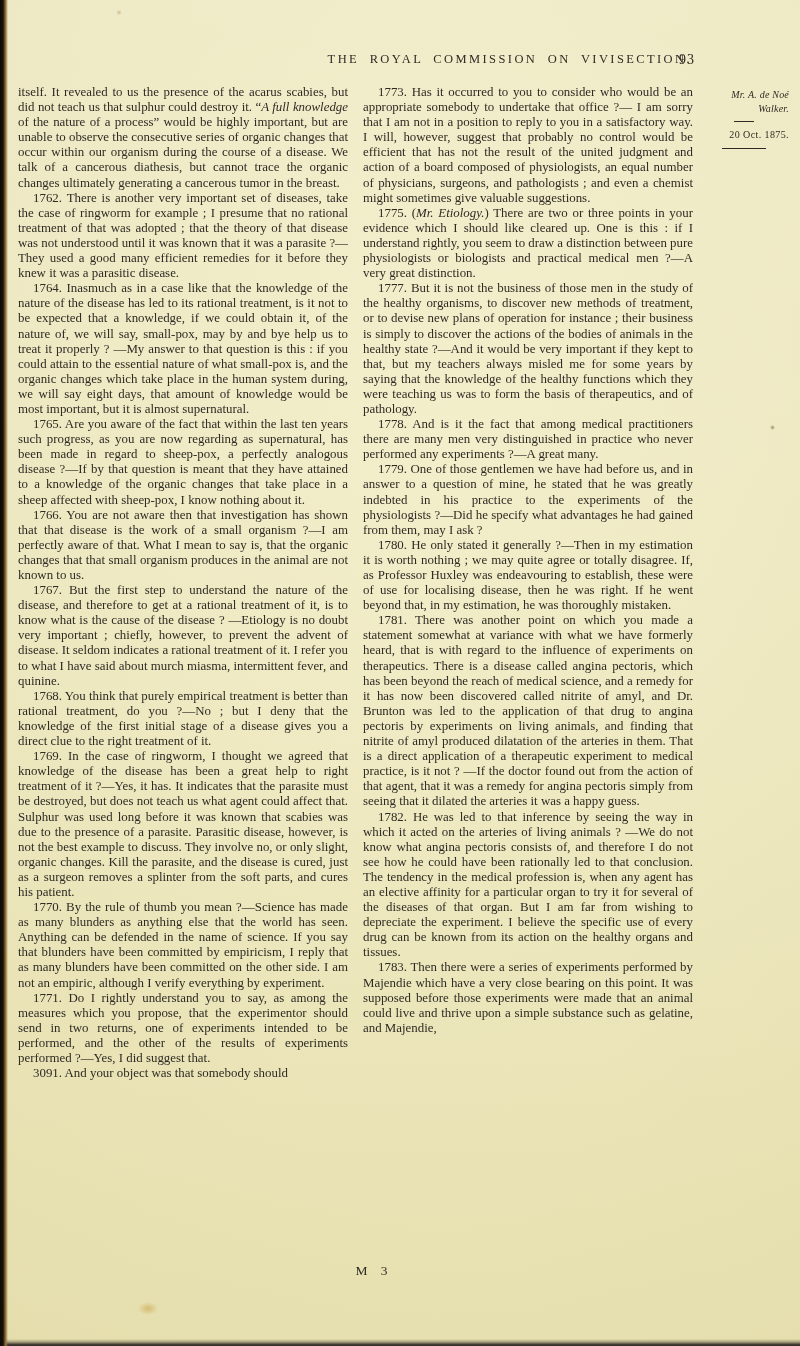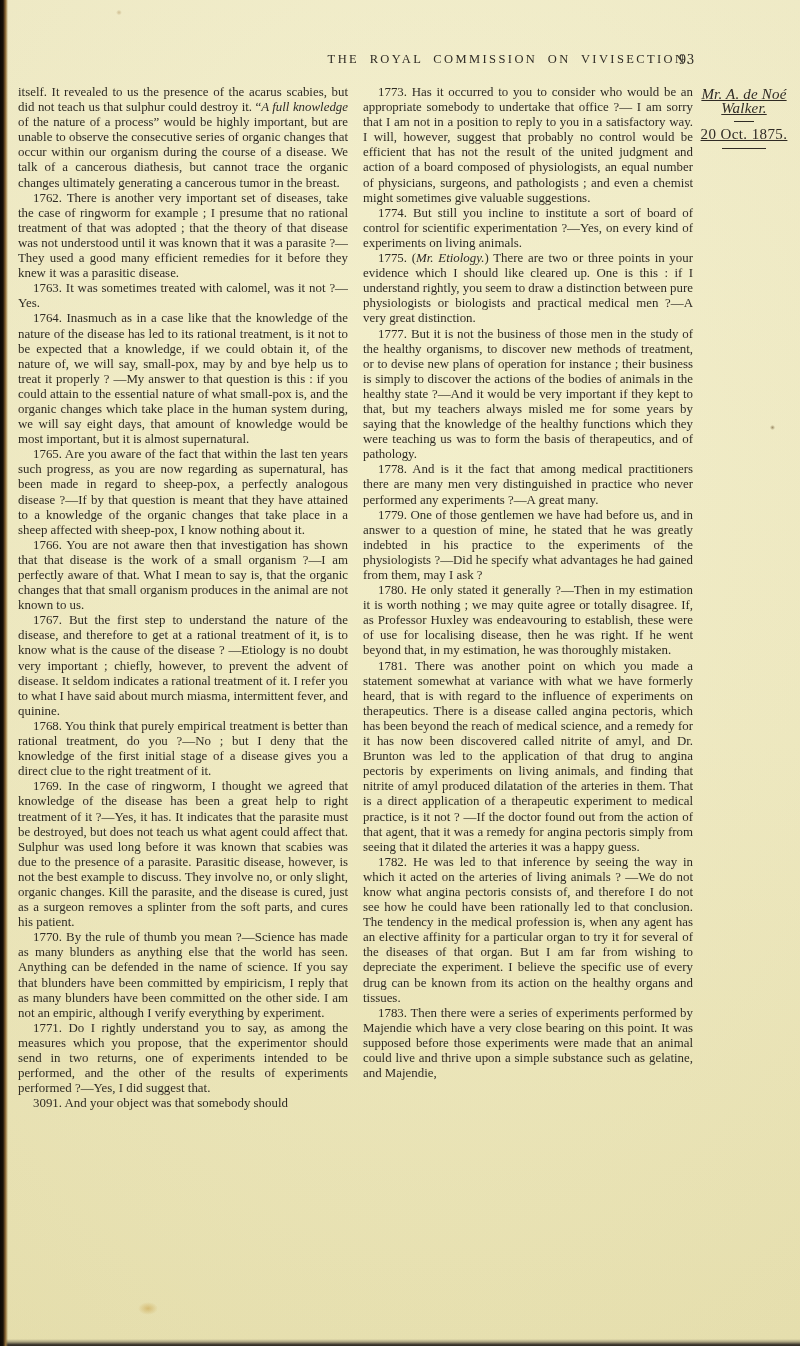--- a/index.html
+++ b/index.html
@@ -63,24 +63,23 @@
     font-size: 12.9px;
     line-height: 15.1px;
   }
   .para { margin: 0; text-align: justify; }
   .para.indent { text-indent: 15px; }
   .it { font-style: italic; margin-top: 21px; }
 
   
   .margin-notes {
     position: absolute; left: 699px; top: 88px; width: 90px;
-    text-align: center;
-    font-size: 15px;
+    text-align: right;
+    font-size: 10px;
     line-height: 13.6px;
-    text-decoration: underline;
   }
   .witness-name { font-style: italic; letter-spacing: 0.2px; }
   .mn-rule {
     border: 0; border-top: 1.4px solid var(--ink);
     margin: 6px auto 6px auto;
   }
   .mn-rule.short { width: 20px; }
   .mn-rule.long  { width: 44px; }
   .mn-date { font-style: normal; letter-spacing: 0.4px; }
 
@@ -120,47 +119,46 @@
   <div class="stain s3"></div>
 
   <div class="running-head">THE ROYAL COMMISSION ON VIVISECTION.</div>
 
   <div class="page-number">93</div>
 
   <div class="columns">
     <div class="col">
         <p class="para"><span>itself. It revealed to us the presence of the acarus scabies, but did not teach us that sulphur could destroy it. “</span><span class="it">A full knowledge</span><span> of the nature of a process” would be highly important, but are unable to observe the consecutive series of organic changes that occur within our organism during the course of a disease. We talk of a cancerous diathesis, but cannot trace the organic changes ultimately generating a cancerous tumor in the breast.</span></p>
         <p class="para indent"><span>1762. There is another very important set of diseases, take the case of ringworm for example&nbsp;; I presume that no rational treatment of that was adopted&nbsp;; that the theory of that disease was not understood until it was known that it was a parasite&nbsp;?—They used a good many efficient remedies for it before they knew it was a parasitic disease.</span></p>
-        <p class="para indent"><span>1763. It was sometimes treated with calomel, was it not&nbsp;?—Yes.</span></p>
         <p class="para indent"><span>1764. Inasmuch as in a case like that the knowledge of the nature of the disease has led to its rational treatment, is it not to be expected that a knowledge, if we could obtain it, of the nature of, we will say, small-pox, may by and bye help us to treat it properly&nbsp;? —My answer to that question is this&nbsp;: if you could attain to the essential nature of what small-pox is, and the organic changes which take place in the human system during, we will say eight days, that amount of knowledge would be most important, but it is almost supernatural.</span></p>
         <p class="para indent"><span>1765. Are you aware of the fact that within the last ten years such progress, as you are now regarding as supernatural, has been made in regard to sheep-pox, a perfectly analogous disease&nbsp;?—If by that question is meant that they have attained to a knowledge of the organic changes that take place in a sheep affected with sheep-pox, I know nothing about it.</span></p>
         <p class="para indent"><span>1766. You are not aware then that investigation has shown that that disease is the work of a small organism&nbsp;?—I am perfectly aware of that. What I mean to say is, that the organic changes that that small organism produces in the animal are not known to us.</span></p>
         <p class="para indent"><span>1767. But the first step to understand the nature of the disease, and therefore to get at a rational treatment of it, is to know what is the cause of the disease&nbsp;? —Etiology is no doubt very important&nbsp;; chiefly, however, to prevent the advent of disease. It seldom indicates a rational treatment of it. I refer you to what I have said about murch miasma, intermittent fever, and quinine.</span></p>
         <p class="para indent"><span>1768. You think that purely empirical treatment is better than rational treatment, do you&nbsp;?—No&nbsp;; but I deny that the knowledge of the first initial stage of a disease gives you a direct clue to the right treatment of it.</span></p>
         <p class="para indent"><span>1769. In the case of ringworm, I thought we agreed that knowledge of the disease has been a great help to right treatment of it&nbsp;?—Yes, it has. It indicates that the parasite must be destroyed, but does not teach us what agent could affect that. Sulphur was used long before it was known that scabies was due to the presence of a parasite. Parasitic disease, however, is not the best example to discuss. They involve no, or only slight, organic changes. Kill the parasite, and the disease is cured, just as a surgeon removes a splinter from the soft parts, and cures his patient.</span></p>
         <p class="para indent"><span>1770. By the rule of thumb you mean&nbsp;?—Science has made as many blunders as anything else that the world has seen. Anything can be defended in the name of science. If you say that blunders have been committed by empiricism, I reply that as many blunders have been committed on the other side. I am not an empiric, although I verify everything by experiment.</span></p>
         <p class="para indent"><span>1771. Do I rightly understand you to say, as among the measures which you propose, that the experimentor should send in two returns, one of experiments intended to be performed, and the other of the results of experiments performed&nbsp;?—Yes, I did suggest that.</span></p>
         <p class="para indent"><span>3091. And your object was that somebody should</span></p>
       </div>
     <div class="col">
         <p class="para indent"><span>1773. Has it occurred to you to consider who would be an appropriate somebody to undertake that office&nbsp;?— I am sorry that I am not in a position to reply to you in a satisfactory way. I will, however, suggest that probably no control would be efficient that has not the result of the united judgment and action of a board composed of physiologists, an equal number of physicians, surgeons, and pathologists&nbsp;; and even a chemist might sometimes give valuable suggestions.</span></p>
-        <p class="para indent"><span>1774. But still you incline to institute a sort of board of control for scientific experimentation&nbsp;?—Yes, on every kind of experiments on living animals.</span></p>
         <p class="para indent"><span>1775. (</span><span class="it">Mr. Etiology.</span><span>) There are two or three points in your evidence which I should like cleared up. One is this&nbsp;: if I understand rightly, you seem to draw a distinction between pure physiologists or biologists and practical medical men&nbsp;?—A very great distinction.</span></p>
         <p class="para indent"><span>1777. But it is not the business of those men in the study of the healthy organisms, to discover new methods of treatment, or to devise new plans of operation for instance&nbsp;; their business is simply to discover the actions of the bodies of animals in the healthy state&nbsp;?—And it would be very important if they kept to that, but my teachers always misled me for some years by saying that the knowledge of the healthy functions which they were teaching us was to form the basis of therapeutics, and of pathology.</span></p>
         <p class="para indent"><span>1778. And is it the fact that among medical practitioners there are many men very distinguished in practice who never performed any experiments&nbsp;?—A great many.</span></p>
         <p class="para indent"><span>1779. One of those gentlemen we have had before us, and in answer to a question of mine, he stated that he was greatly indebted in his practice to the experiments of the physiologists&nbsp;?—Did he specify what advantages he had gained from them, may I ask&nbsp;?</span></p>
         <p class="para indent"><span>1780. He only stated it generally&nbsp;?—Then in my estimation it is worth nothing&nbsp;; we may quite agree or totally disagree. If, as Professor Huxley was endeavouring to establish, these were of use for localising disease, then he was right. If he went beyond that, in my estimation, he was thoroughly mistaken.</span></p>
         <p class="para indent"><span>1781. There was another point on which you made a statement somewhat at variance with what we have formerly heard, that is with regard to the influence of experiments on therapeutics. There is a disease called angina pectoris, which has been beyond the reach of medical science, and a remedy for it has now been discovered called nitrite of amyl, and Dr. Brunton was led to the application of that drug to angina pectoris by experiments on living animals, and finding that nitrite of amyl produced dilatation of the arteries in them. That is a direct application of a therapeutic experiment to medical practice, is it not&nbsp;? —If the doctor found out from the action of that agent, that it was a remedy for angina pectoris simply from seeing that it dilated the arteries it was a happy guess.</span></p>
         <p class="para indent"><span>1782. He was led to that inference by seeing the way in which it acted on the arteries of living animals&nbsp;? —We do not know what angina pectoris consists of, and therefore I do not see how he could have been rationally led to that conclusion. The tendency in the medical profession is, when any agent has an elective affinity for a particular organ to try it for several of the diseases of that organ. But I am far from wishing to depreciate the experiment. I believe the specific use of every drug can be known from its action on the healthy organs and tissues.</span></p>
         <p class="para indent"><span>1783. Then there were a series of experiments performed by Majendie which have a very close bearing on this point. It was supposed before those experiments were made that an animal could live and thrive upon a simple substance such as gelatine, and Majendie,</span></p>
       </div>
   </div>
 
   <div class="margin-notes">
     <div class="witness-name">Mr. A. de Noé</div>
     <div class="witness-name">Walker.</div>
     <hr class="mn-rule short">
     <div class="mn-date">20 Oct. 1875.</div>
     <hr class="mn-rule long">
   </div>
 
+  <div class="signature">M 3</div>
 
 </div>
 
 </body></html>

